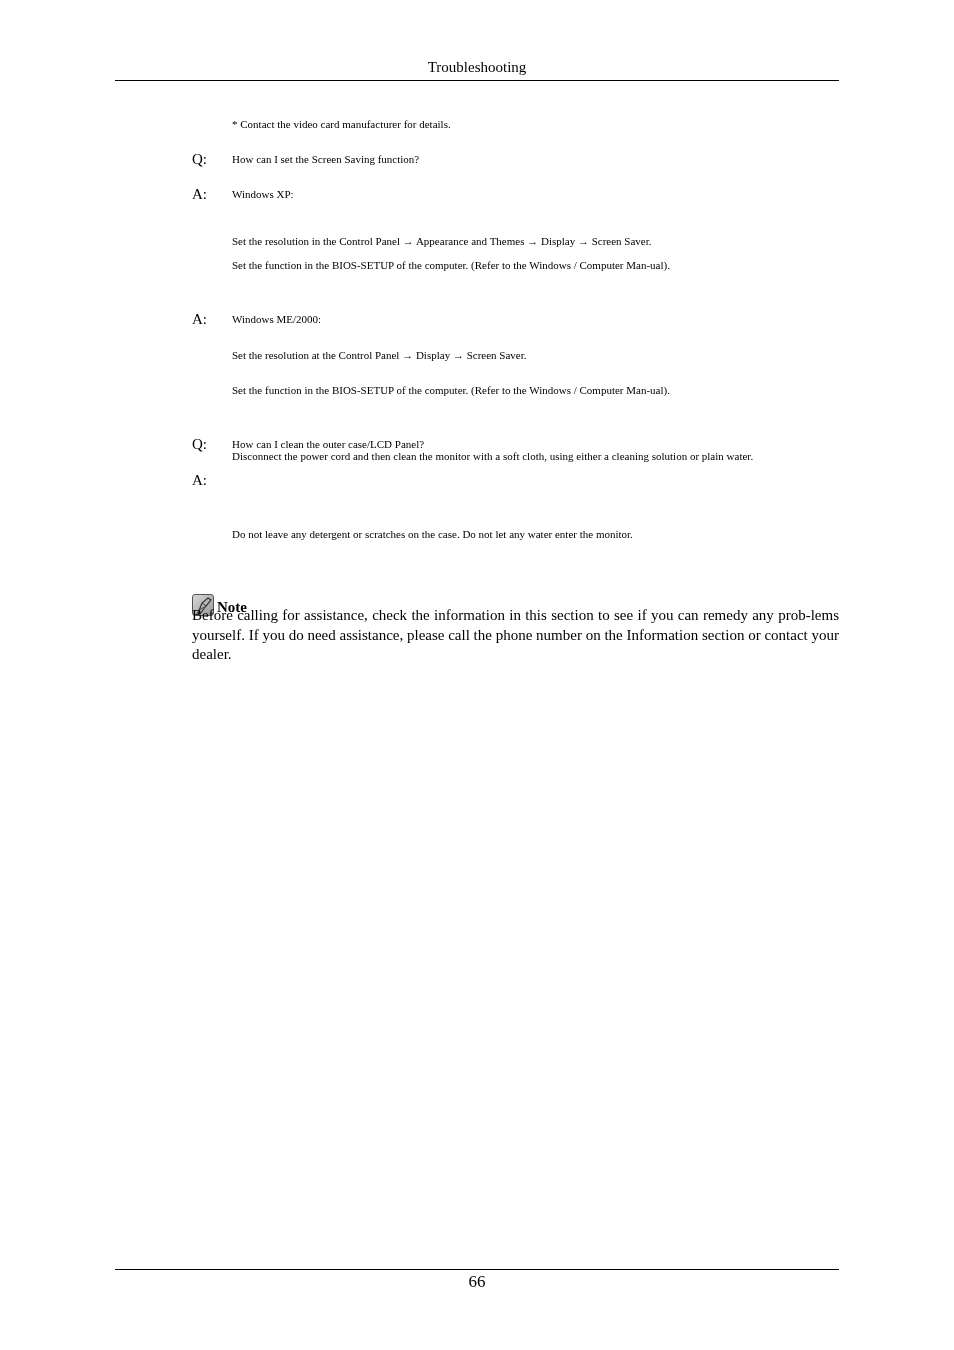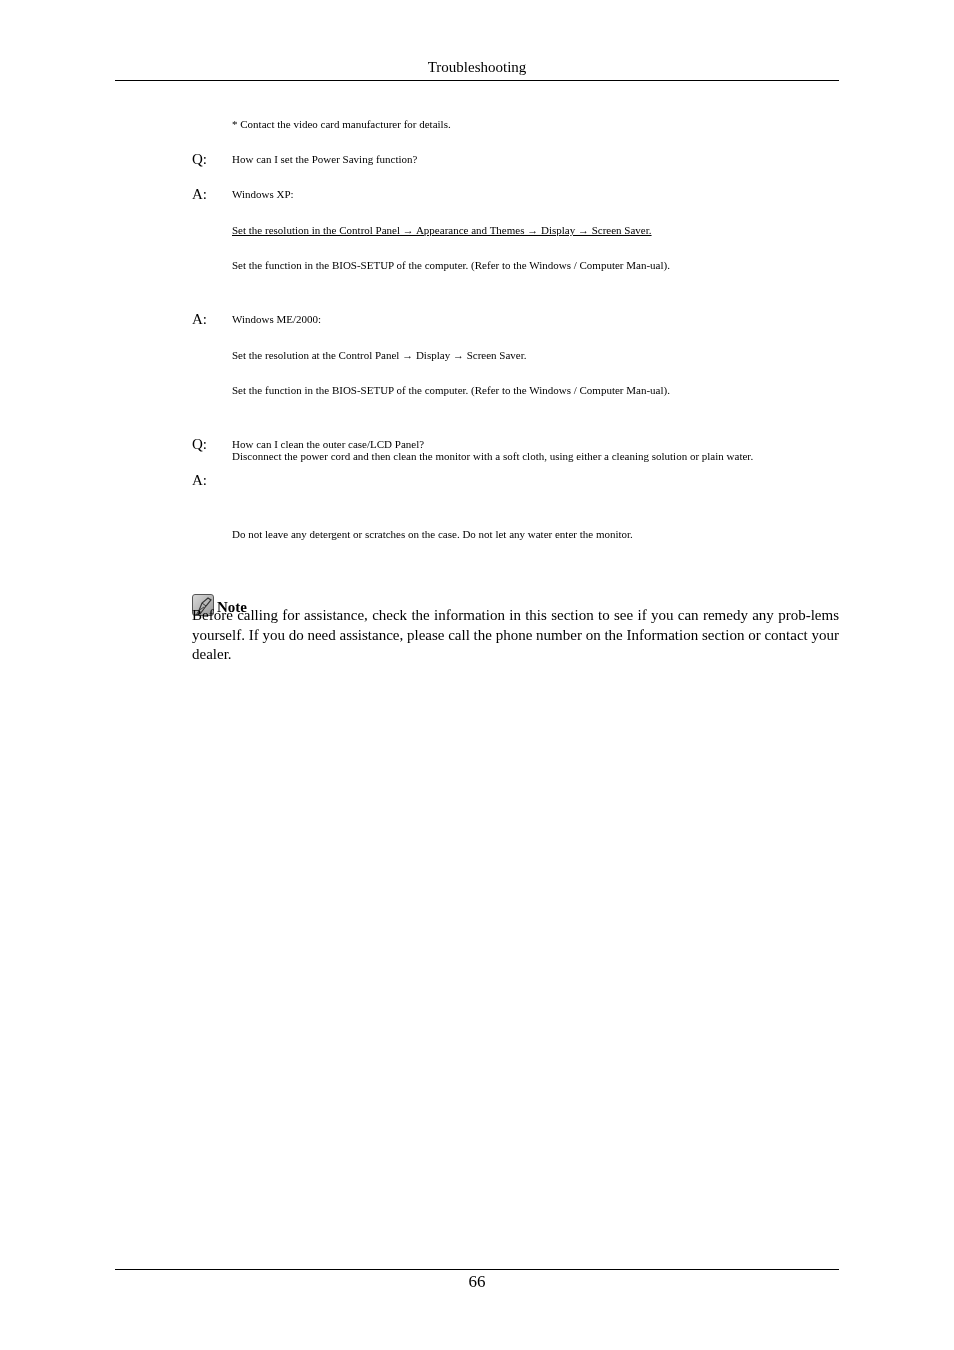--- a/index.html
+++ b/index.html
@@ -107,25 +107,25 @@
 
 <div>
   <div class="header-title">Troubleshooting</div>
   <div class="header-rule"></div>
 </div>
 
 <div>
   <div class="block" style="top:115px;">* Contact the video card manufacturer for details.</div>
 
   <div class="label" style="top:150px;">Q:</div>
-  <div class="block" style="top:150px;">How can I set the Power Saving function?</div>
+  <div class="block" style="top:150px;">How can I set the Screen Saving function?</div>
 
   <div class="label" style="top:185px;">A:</div>
   <div class="block" style="top:185px;">Windows XP:</div>
-  <div class="block" style="top:221px;text-decoration:underline;">Set the resolution in the Control Panel → Appearance and Themes → Display → Screen Saver.</div>
+  <div class="block" style="top:232px;">Set the resolution in the Control Panel → Appearance and Themes → Display → Screen Saver.</div>
   <div class="block" style="top:256px;">Set the function in the BIOS-SETUP of the computer. (Refer to the Windows / Computer Man-ual).</div>
 
   <div class="label" style="top:310px;">A:</div>
   <div class="block" style="top:310px;">Windows ME/2000:</div>
   <div class="block" style="top:346px;">Set the resolution at the Control Panel → Display → Screen Saver.</div>
   <div class="block" style="top:381px;">Set the function in the BIOS-SETUP of the computer. (Refer to the Windows / Computer Man-ual).</div>
 
   <div class="label" style="top:435px;">Q:</div>
   <div class="block" style="top:435px;">How can I clean the outer case/LCD Panel?</div>
 

